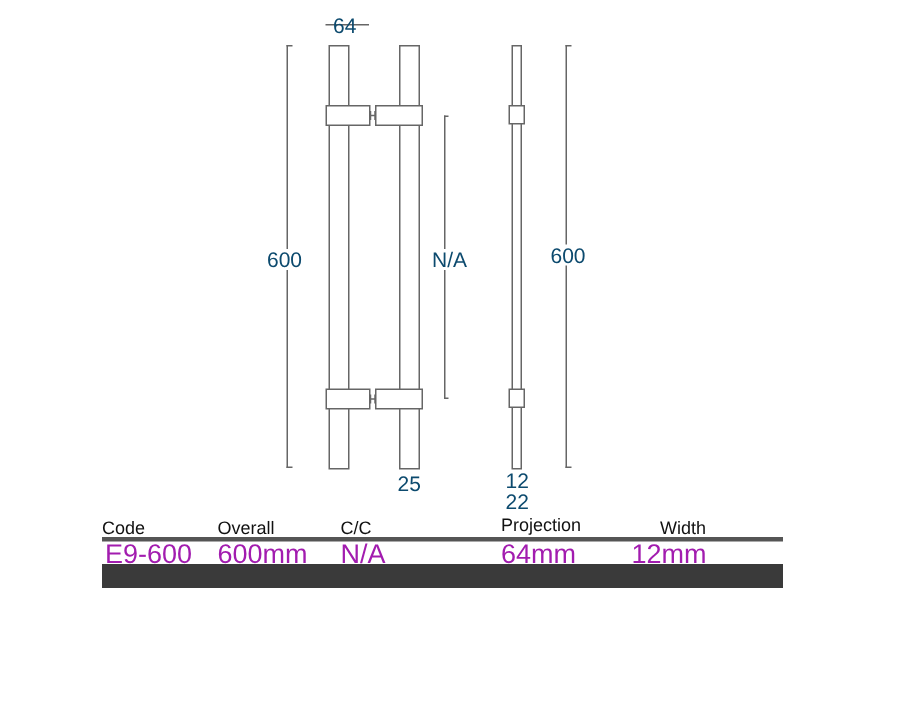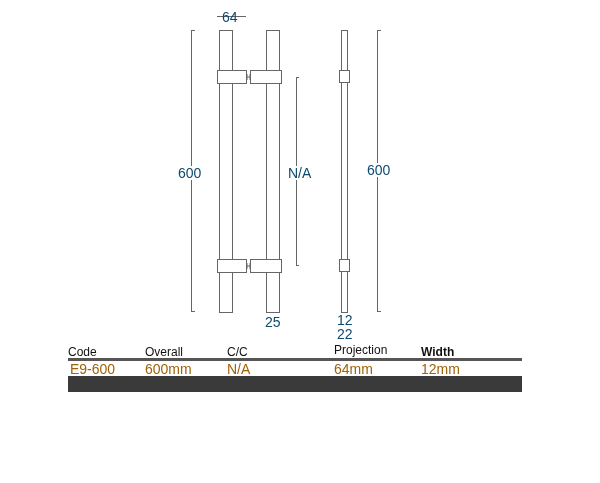--- a/index.html
+++ b/index.html
@@ -1,20 +1,20 @@
 <!DOCTYPE html>
 <html><head>
 <meta charset="utf-8">
 <style>
   html, body { margin: 0; padding: 0; background: #ffffff; }
   body { width: 600px; height: 483px; position: relative; overflow: hidden; font-family: "Liberation Sans", sans-serif; color: #111; }
   .lbl { position: absolute; font-size: 14px; line-height: 14px; color: #0c4a6e; white-space: nowrap; }
   svg.drawing { position: absolute; left: 0; top: 0; }
   .tbl-head { position: absolute; font-size: 12px; line-height: 14px; color: #111; }
-  .tbl-cell { position: absolute; font-size: 14px; line-height: 14px; color: #a16207; }
+  .tbl-cell { position: absolute; font-size: 18px; line-height: 14px; color: #a21caf; }
   .rule { position: absolute; left: 68px; width: 454px; height: 3px; background: #555; top: 358px; }
   .darkbar { position: absolute; left: 68px; width: 454px; height: 16px; background: #3a3a3a; top: 376px; }
 </style>
 </head>
 <body>
 
 <svg class="drawing" width="600" height="483" viewBox="0 0 600 483" xmlns="http://www.w3.org/2000/svg">
   <g fill="none" stroke="#666" stroke-width="1">
 
     <rect x="219.5" y="30.5" width="13" height="282" fill="#fff"></rect>
@@ -59,21 +59,21 @@
 <div class="lbl" style="left:265px; top:315px;">25</div>
 <div class="lbl" style="left:367px; top:163px; background:#fff;">600</div>
 <div class="lbl" style="left:337px; top:313px;">12</div>
 <div class="lbl" style="left:337px; top:327px;">22</div>
 
 <div>
   <div class="tbl-head" style="left:68px; top:345px;">Code</div>
   <div class="tbl-head" style="left:145px; top:345px;">Overall</div>
   <div class="tbl-head" style="left:227px; top:345px;">C/C</div>
   <div class="tbl-head" style="left:314px; top:343px;margin-left:20px;">Projection</div>
-  <div class="tbl-head" style="left:421px; top:345px;font-weight:bold;">Width</div>
+  <div class="tbl-head" style="left:440px; top:345px;">Width</div>
 
   <div class="rule"></div>
 
   <div class="tbl-cell" style="left:70px; top:362px;">E9-600</div>
   <div class="tbl-cell" style="left:145px; top:362px;">600mm</div>
   <div class="tbl-cell" style="left:227px; top:362px;">N/A</div>
   <div class="tbl-cell" style="left:314px; top:362px;margin-left:20px;">64mm</div>
   <div class="tbl-cell" style="left:421px; top:362px;">12mm</div>
 
   <div class="darkbar"></div>

